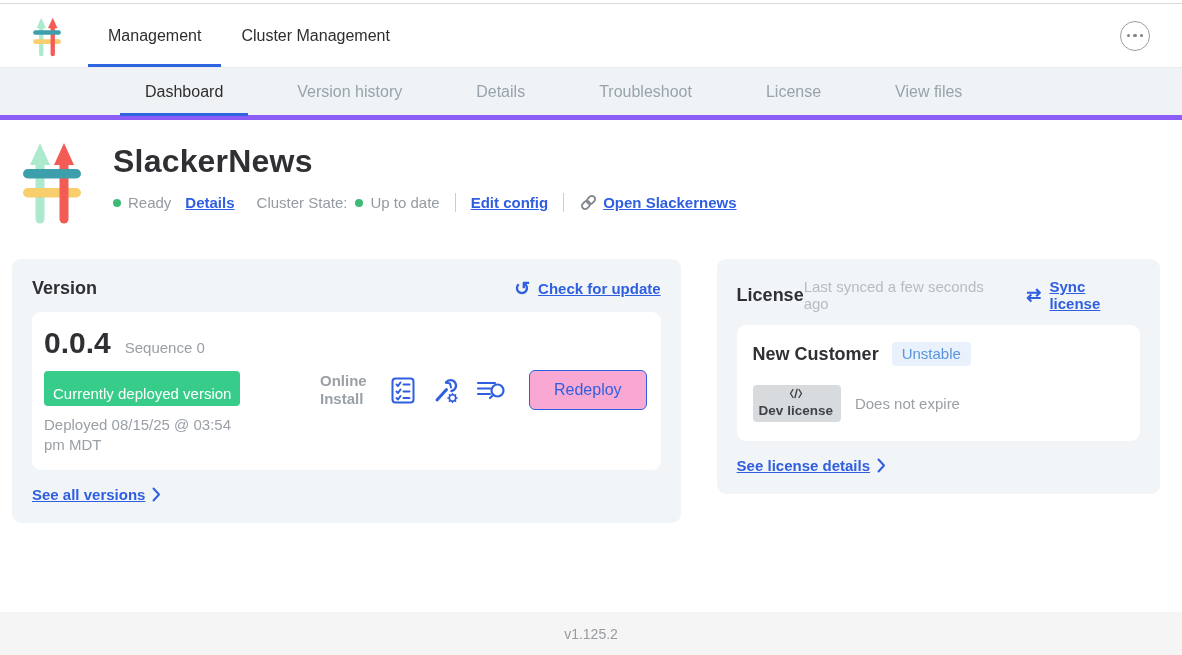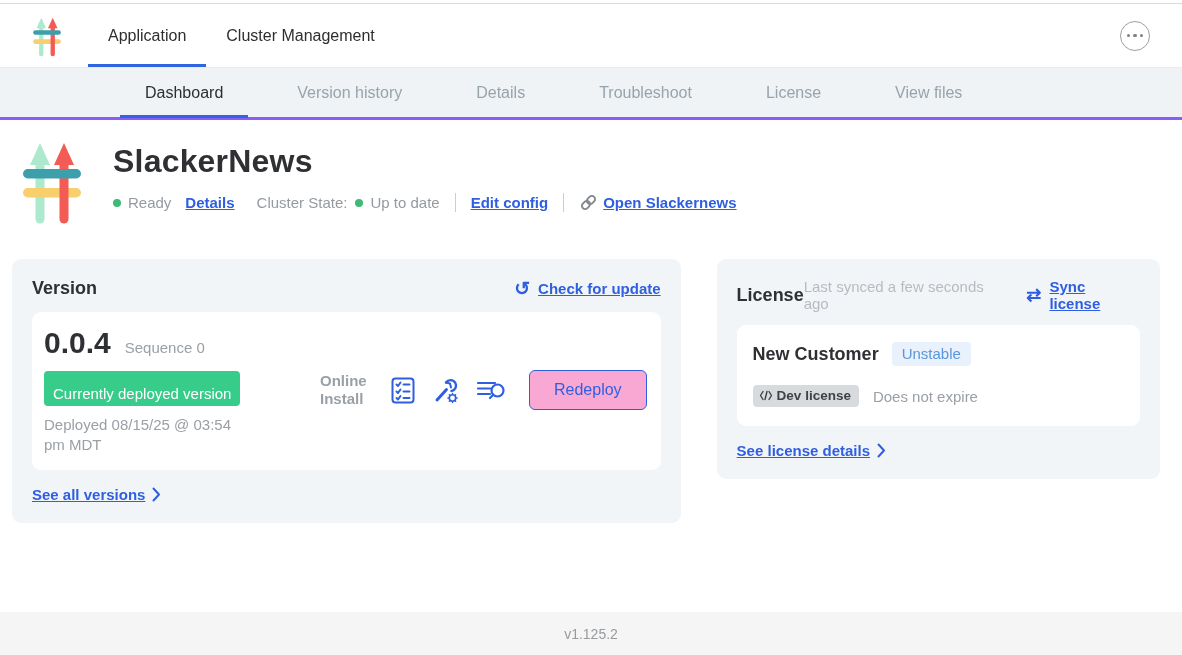--- a/index.html
+++ b/index.html
@@ -18,21 +18,21 @@
   .top-tab { position:relative; display:flex; align-items:center; padding:0 20px;
     font-size:16px; color:#2e2e2e; cursor:pointer; }
   .top-tab.active::after { content:""; position:absolute; left:0; right:0; bottom:0;
     height:3px; background:#3065e1; }
   .more-btn { margin-left:auto; margin-right:32px; width:30px; height:30px; border-radius:50%;
     border:1px solid #9aa0a5; display:flex; align-items:center; justify-content:center; gap:3px; cursor:pointer; }
   .more-btn i { width:3.5px; height:3.5px; border-radius:50%; background:#7c8186; }
 
   
   .subnav { position:absolute; top:68px; left:0; right:0; height:52px; background:#f0f3f5;
-    border-bottom:3px solid #8b5cf6; display:flex; padding-left:108px; }
+    border-bottom:5px solid #8b5cf6; display:flex; padding-left:108px; }
   .sub-tab { position:relative; display:flex; align-items:center; padding:0 37px;
     font-size:16px; color:#98a3ab; cursor:pointer; }
   .sub-tab.active { color:#2e2e2e; }
   .sub-tab.active::after { content:""; position:absolute; left:12px; right:12px; bottom:-1px;
     height:3px; background:#3065e1; }
 
   
   .main { position:absolute; top:121px; left:0; right:0; bottom:43px; background:#fff; }
   .app-header { display:flex; padding:14px 0 0 18px; }
   .app-icon { width:68px; height:92px; }
@@ -73,21 +73,21 @@
   .see-link { display:flex; align-items:center; gap:7px; margin-top:16px; font-size:15px; }
 
   
   .last-synced { font-size:15px; color:#b6bcc2; margin-right:6px; }
   .l-panel { padding:17px 16px 19px; }
   .l-row1 { display:flex; align-items:center; gap:13px; }
   .customer { font-size:18px; font-weight:700; color:#2f3033; }
   .chan-badge { background:#e9f1fc; color:#5b96dd; font-size:15px; padding:3px 10px 4px; border-radius:4px; }
   .l-row2 { display:flex; align-items:center; margin-top:19px; }
   .dev-tag { display:flex; align-items:center; gap:4px; background:#d8dbde; border-radius:4px;
-    padding:3px 8px 4px 6px; font-size:13.5px; font-weight:700; color:#3f4347; }
+    padding:3px 8px 4px 6px; font-size:13.5px; font-weight:700; color:#3f4347;flex-direction:column; }
   .expiry { margin-left:14px; font-size:15px; color:#9aa0a6; }
 
   
   .footer { position:absolute; left:0; right:0; bottom:0; height:43px; background:#f5f5f6;
     display:flex; align-items:center; justify-content:center; font-size:14px; color:#979b9e; }
 </style>
 </head>
 <body>
 
 <div class="stage">
@@ -101,21 +101,21 @@
           <polygon points="12,30 32,30 22,8" fill="#ade9cc"></polygon>
           <rect x="5" y="53" width="58" height="9.5" rx="4.75" fill="#f9ce6c"></rect>
           <line x1="46" y1="26" x2="46" y2="84" stroke="#f25c54" stroke-width="9"></line>
           <polygon points="36,30 56,30 46,8" fill="#f25c54"></polygon>
           <rect x="5" y="34" width="58" height="9.5" rx="4.75" fill="#3e9fac"></rect>
         </g>
       </svg>
     </div>
     <div class="top-tabs">
       <div class="top-tab active">
-        <span>Application</span>
+        <span>Management</span>
       </div>
       <div class="top-tab">
         <span>Cluster Management</span>
       </div>
     </div>
     <div class="more-btn">
       <i></i>
         <i></i>
         <i></i>
     </div>

